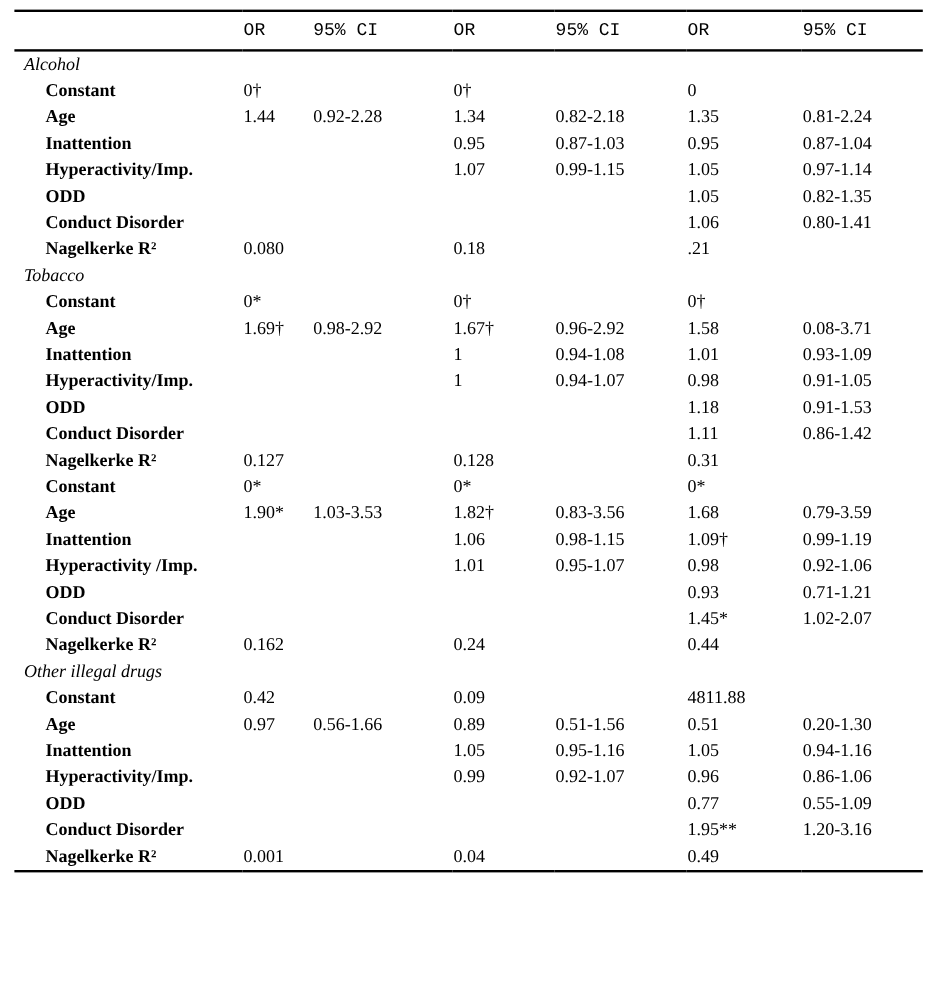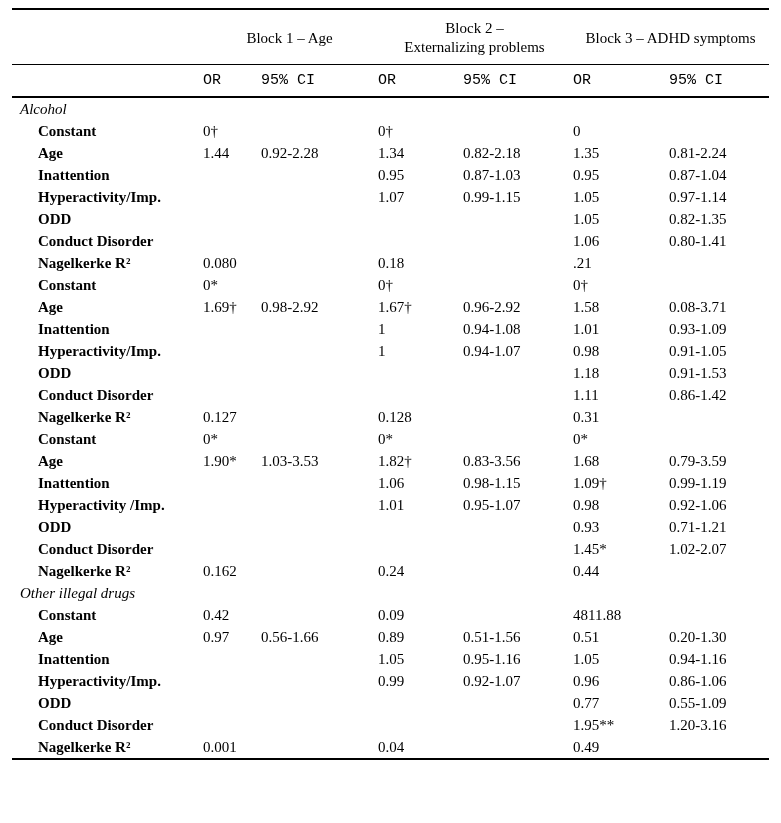--- a/index.html
+++ b/index.html
@@ -71,33 +71,20 @@
     <colgroup>
       <col style="width:190px">
       <col style="width:58px">
       <col style="width:117px">
       <col style="width:85px">
       <col style="width:110px">
       <col style="width:96px">
       <col style="width:101px">
     </colgroup>
     <thead>
-      <tr class="spanner-row">
-        <th></th>
-        <th colspan="2">
-          <div>Block 1 – Age</div>
-        </th>
-        <th colspan="2">
-          <div>Block 2 –</div>
-          <div>Externalizing problems</div>
-        </th>
-        <th colspan="2">
-          <div>Block 3 – ADHD symptoms</div>
-        </th>
-      </tr>
       <tr class="colhead-row">
         <th></th>
         <th>OR</th>
         <th>95% CI</th>
         <th>OR</th>
         <th>95% CI</th>
         <th>OR</th>
         <th>95% CI</th>
       </tr>
     </thead>
@@ -162,20 +149,23 @@
         <tr>
           <td class="row-label">Nagelkerke R²</td>
           <td class="or-cell">0.080</td>
           <td class="ci-cell"></td>
           <td class="or-cell">0.18</td>
           <td class="ci-cell"></td>
           <td class="or-cell">.21</td>
           <td class="ci-cell"></td>
         </tr>
         <tr>
+          <td colspan="7" class="section-title">Tobacco</td>
+        </tr>
+        <tr>
           <td class="row-label">Constant</td>
           <td class="or-cell">0*</td>
           <td class="ci-cell"></td>
           <td class="or-cell">0†</td>
           <td class="ci-cell"></td>
           <td class="or-cell">0†</td>
           <td class="ci-cell"></td>
         </tr>
         <tr>
           <td class="row-label">Age</td>

